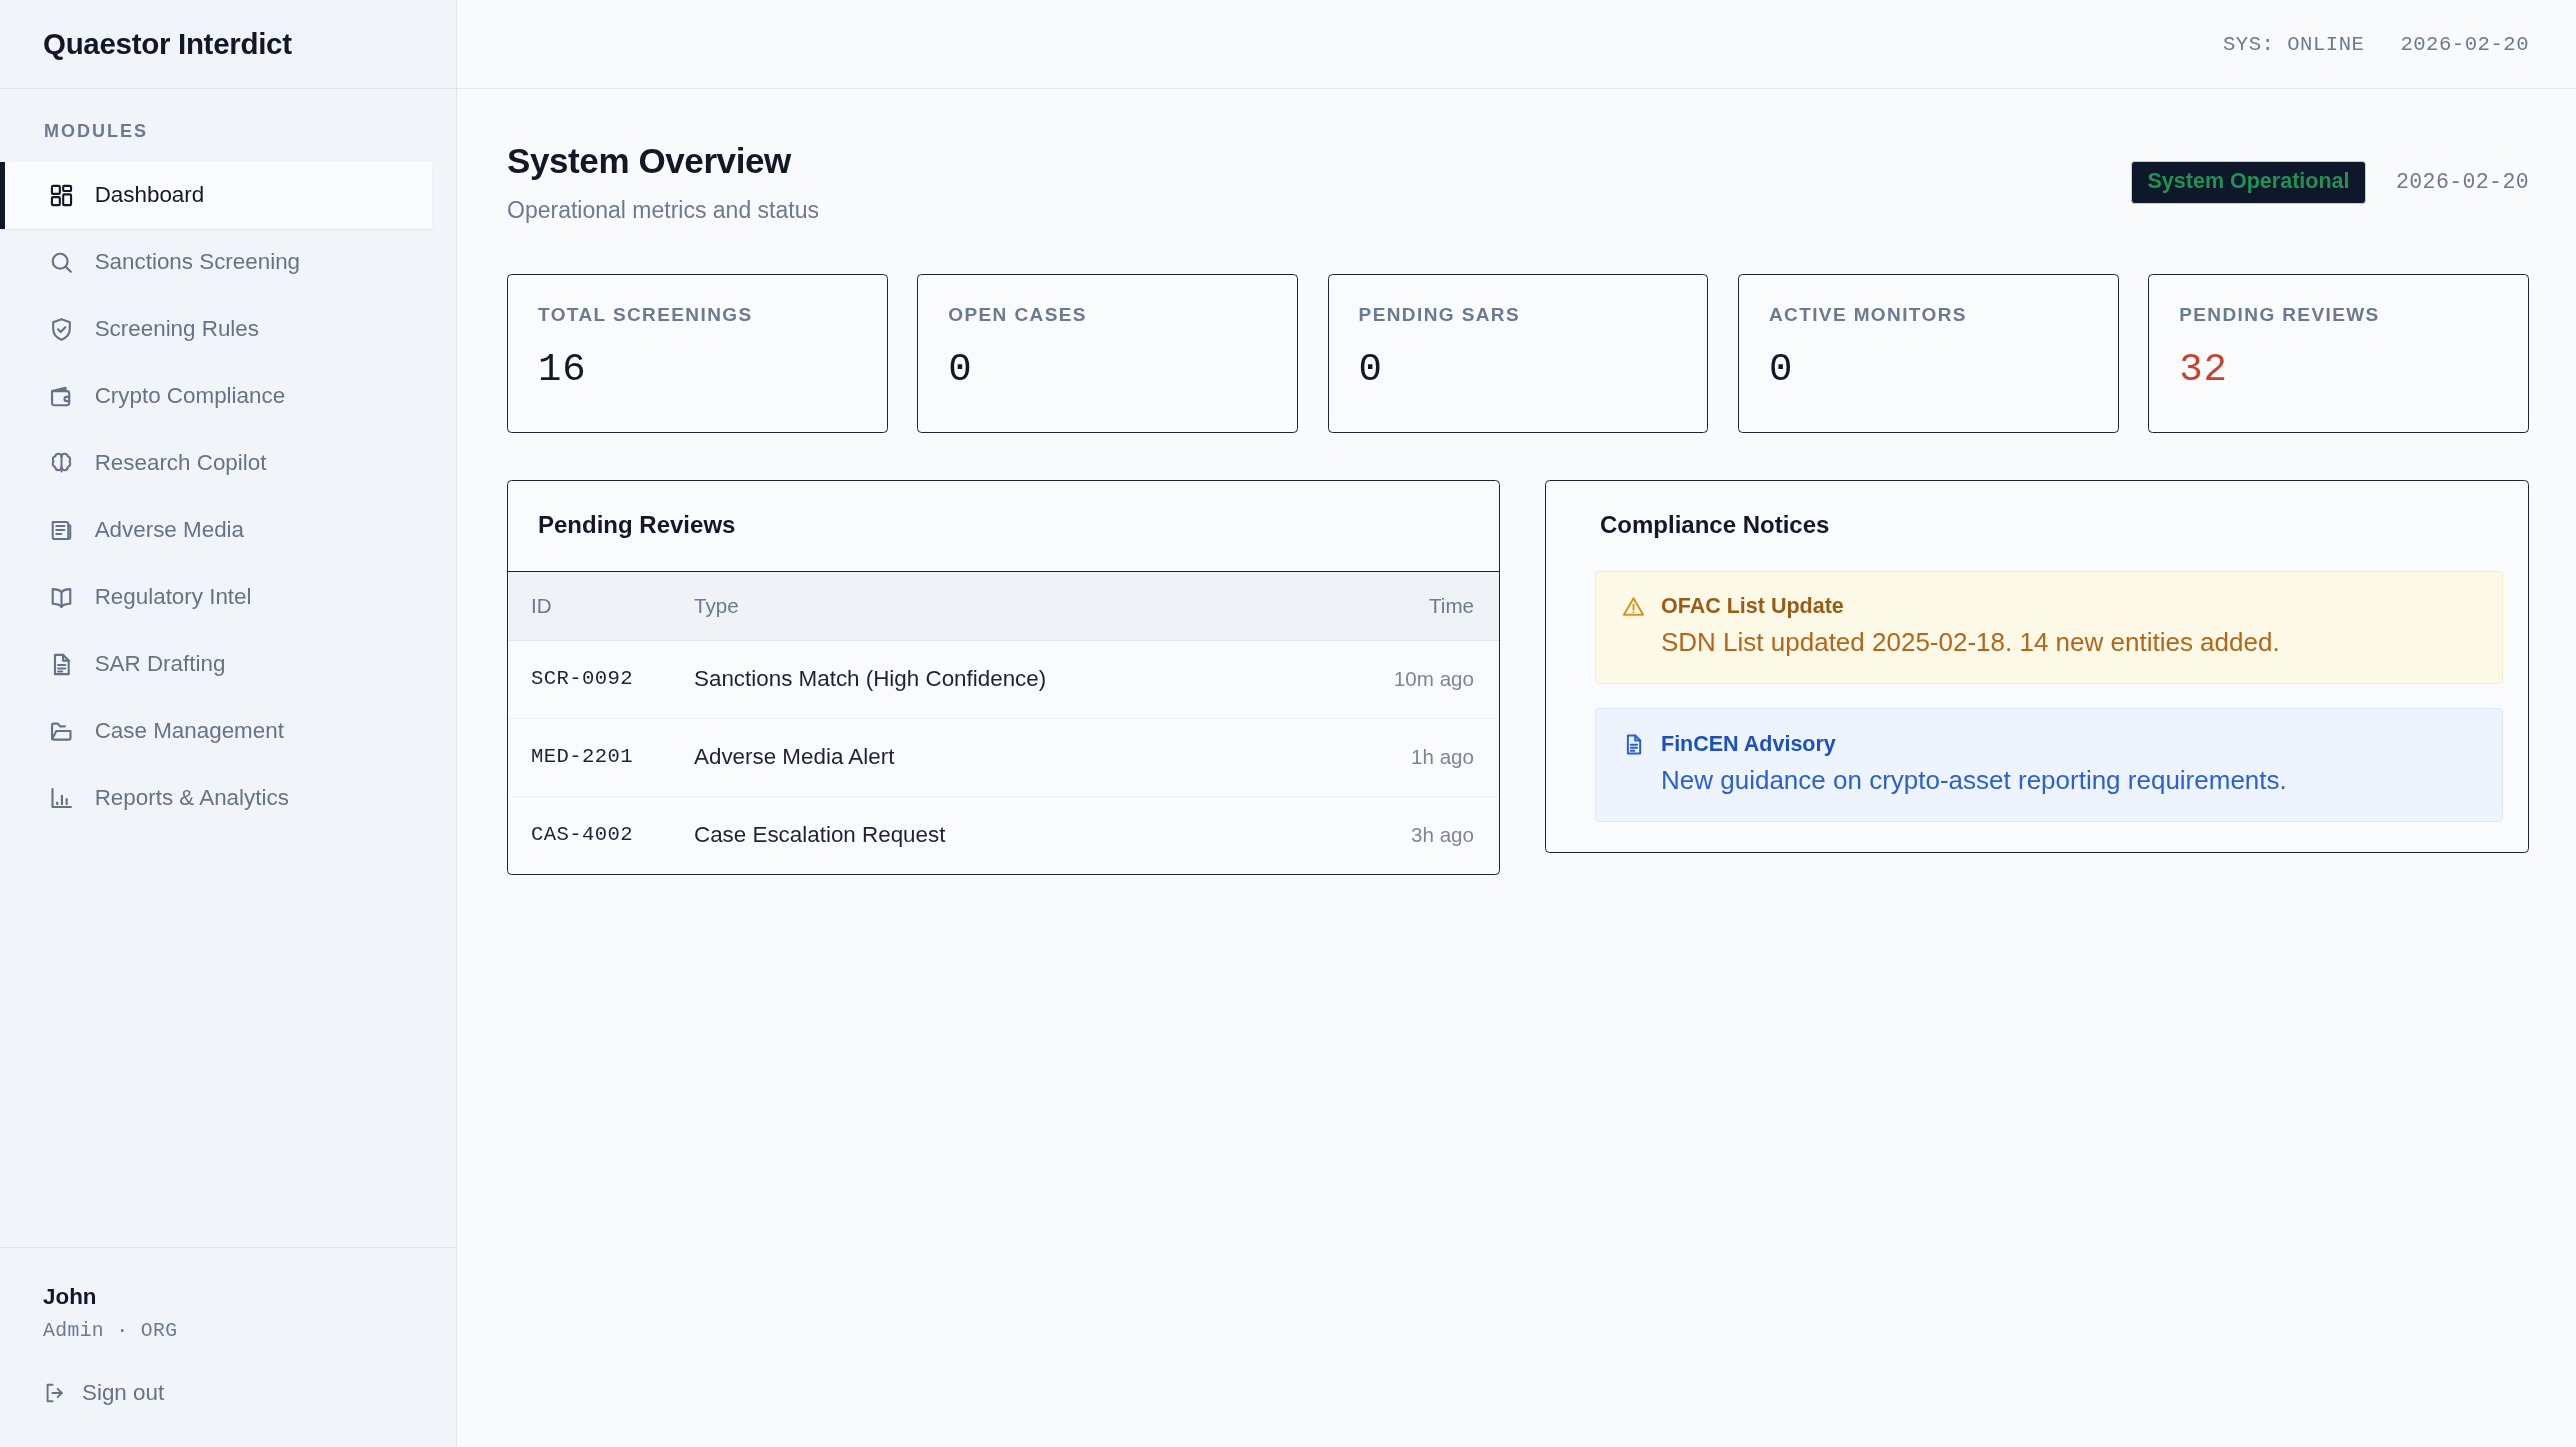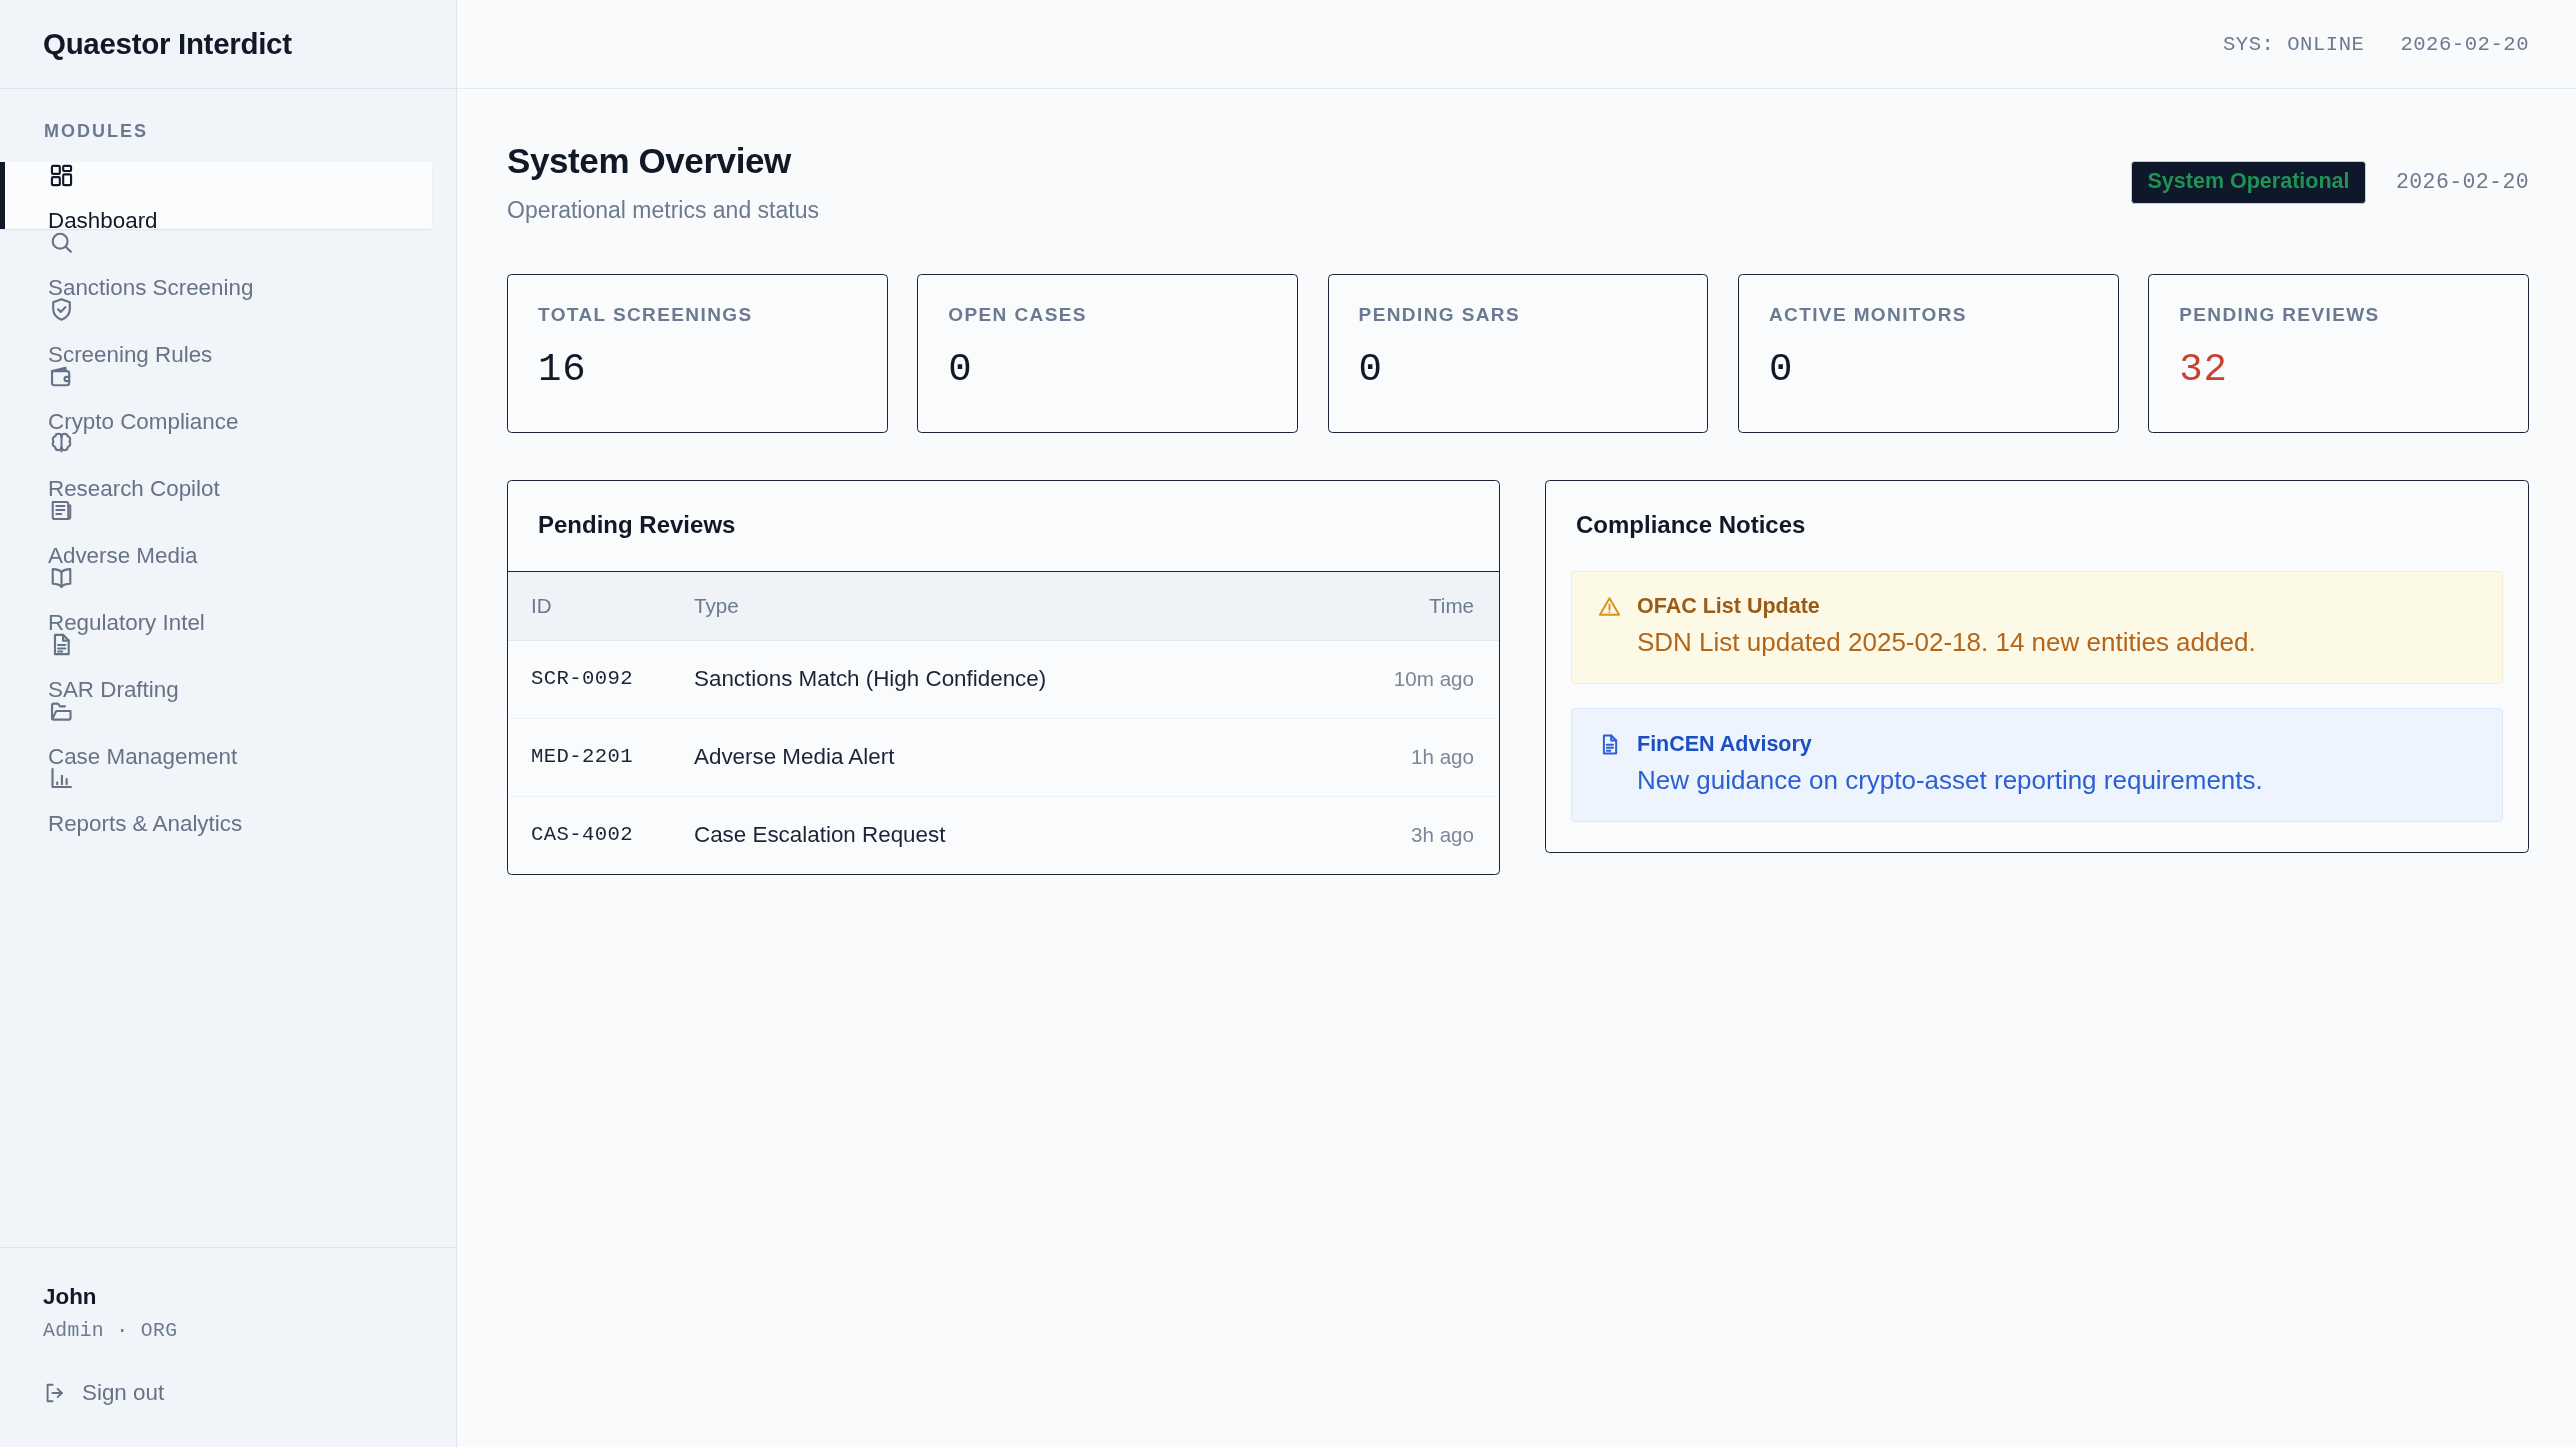--- a/index.html
+++ b/index.html
@@ -26,26 +26,25 @@
   }
   .brand-title { font-size: 29.5px; font-weight: bold; color: #111827; letter-spacing: -0.3px; }
 
   .nav-wrap { flex: 1 1 auto; padding-top: 32px; overflow: hidden; }
   .nav-section-label {
     font-size: 18px; font-weight: bold; letter-spacing: 2px;
     color: #6b7a90; padding: 0 44px; margin-bottom: 19.7px;
   }
   .nav-list { list-style: none; }
   .nav-item {
-    display: flex; gap: 19.7px;
+    display: flex; align-items: center; gap: 19.7px;
     height: 67px; padding-left: 43px; margin-right: 24px;
     color: #667387; font-size: 22.4px;
     border-left: 5.4px solid transparent;
     cursor: pointer;
-    flex-direction: column;
   }
   .nav-item .ico { width: 27px; height: 27px; display: block; flex: 0 0 27px; }
   .nav-item.active {
     background: #fbfcfe;
     color: #111827;
     border-left: 5.4px solid #111827;
     box-shadow: 0 0.9px 1.8px rgba(16,24,40,.07);
   }
   .nav-item.active .ico path, .nav-item.active .ico rect,
   .nav-item.active .ico circle, .nav-item.active .ico line,
@@ -107,21 +106,21 @@
   }
   .kpi-value.alert { color: #c9402f; }
 
   
   .panels { display: flex; gap: 45px; margin-top: 47px; align-items: flex-start; }
   .panel {
     background: #fafbfd; border: 1.8px solid #1b2436; border-radius: 4.5px;
     overflow: hidden;
   }
   .panel.reviews { width: 993px; flex: 0 0 993px; }
-  .panel.notices { flex: 1 1 auto; min-width: 0; }
+  .panel.notices { flex: 1 1 auto; min-width: 0; padding-left: 24px; }
 
   .panel-head {
     padding: 30px 30px 32px 30px;
     font-size: 24px; font-weight: bold; color: #111827;
   }
   .panel.reviews .panel-head { border-bottom: 1.8px solid #1b2436; }
 
   table { width: 100%; border-collapse: collapse; }
   thead th {
     background: #eff3f8;

